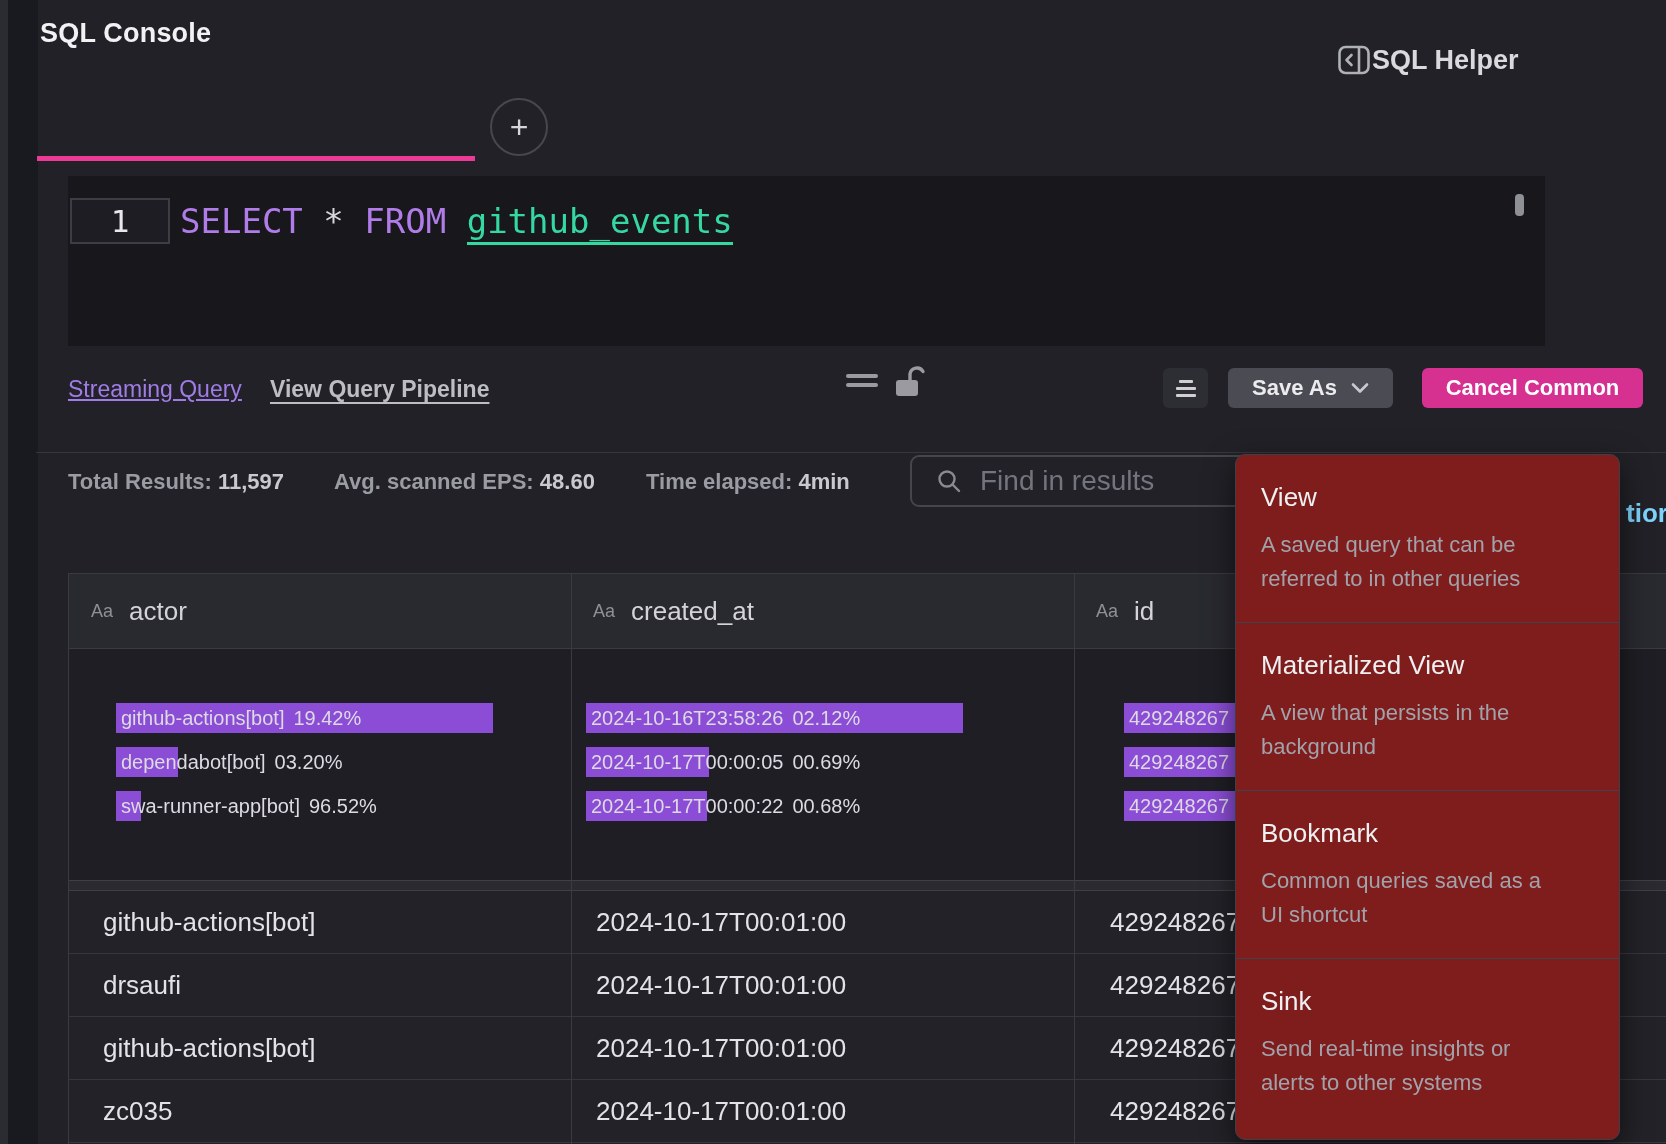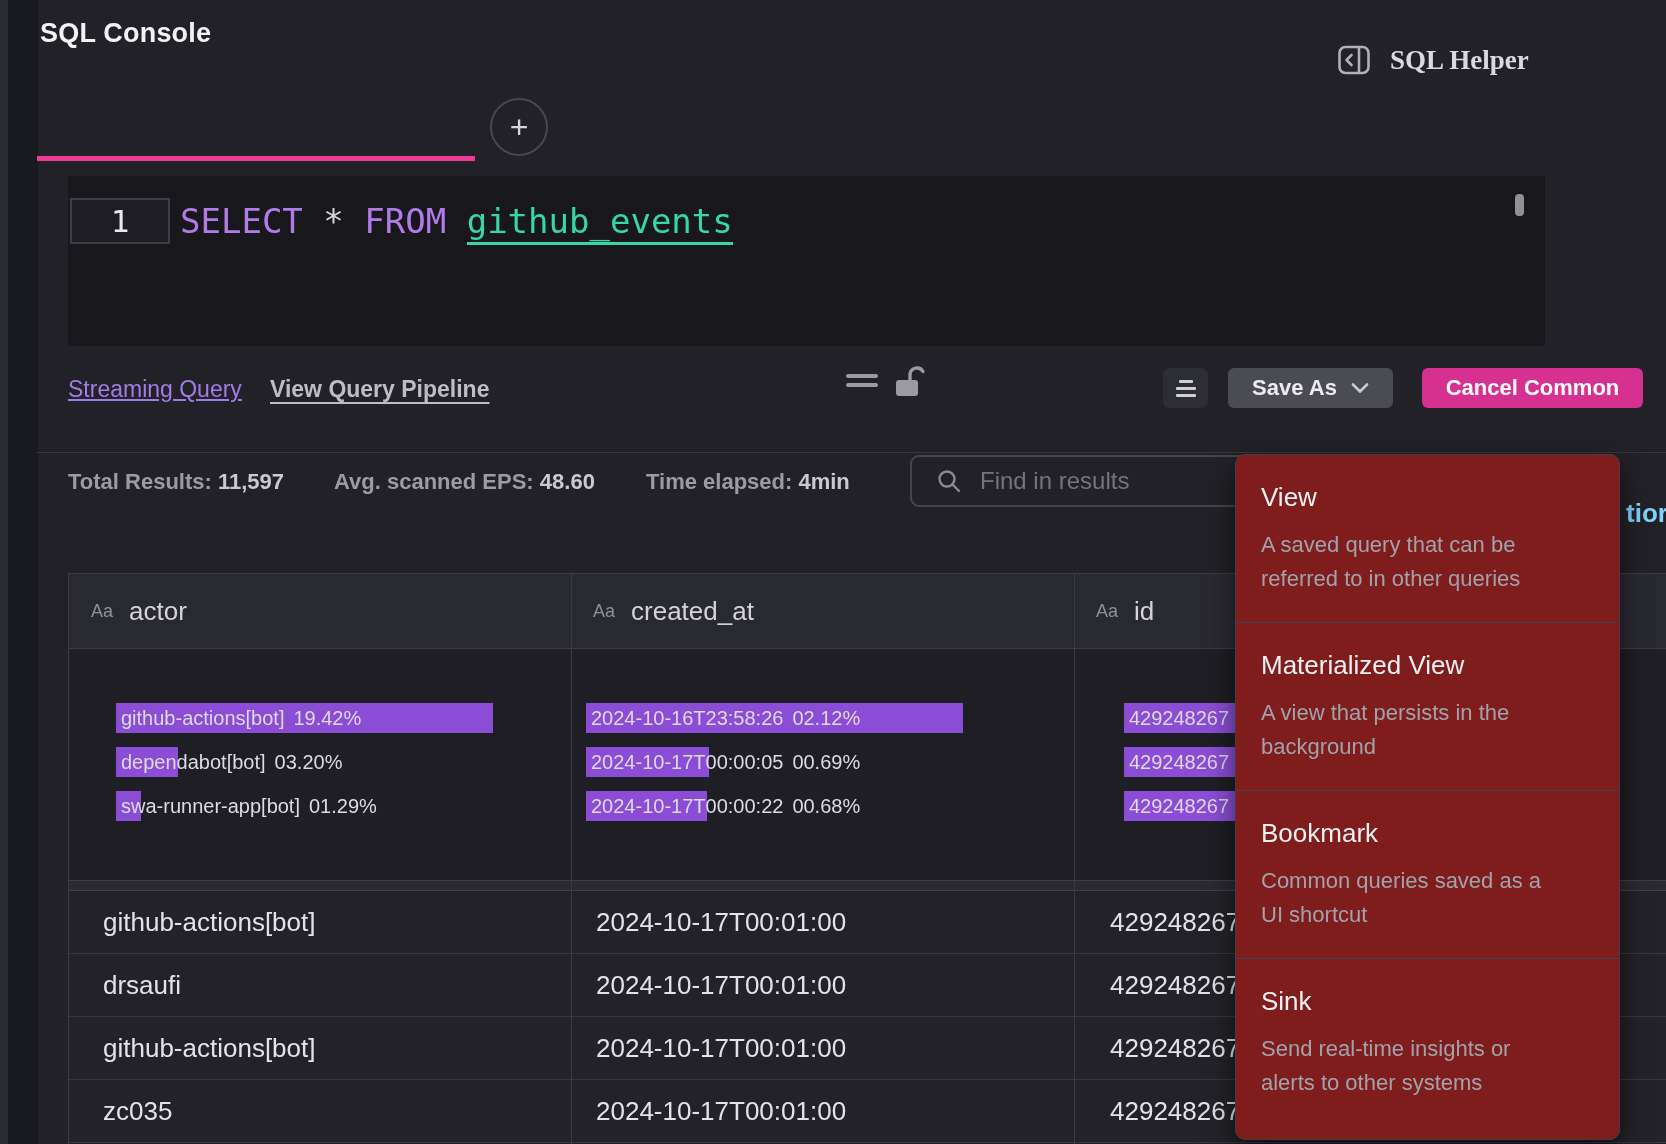--- a/index.html
+++ b/index.html
@@ -7,21 +7,21 @@
     position:relative;width:1666px;height:1144px;overflow:hidden;
     background:#212127;
     font-family:"Liberation Sans", sans-serif;
     -webkit-font-smoothing:antialiased;
   }
   .left-strip{position:absolute;left:0;top:0;width:8px;height:1144px;background:#2b2b32;}
   .left-gutter{position:absolute;left:8px;top:0;width:30px;height:1144px;background:#191920;}
 
   
   .page-title{position:absolute;left:40px;top:18px;font-size:27px;font-weight:bold;color:#f2f2f4;letter-spacing:.2px;}
-  .sql-helper{position:absolute;left:1336px;top:42px;display:flex;align-items:center;gap:18px;cursor:pointer;font-family:Liberation Serif, serif;}
+  .sql-helper{position:absolute;left:1336px;top:42px;display:flex;align-items:center;cursor:pointer;}
   .sql-helper .lbl{font-size:27px;font-weight:600;color:#d9d9de;}
 
   
   .tab{position:absolute;left:37px;top:90px;width:438px;height:71px;background:#27272d;}
   .tab .dot{position:absolute;left:26px;top:29px;width:14px;height:14px;border-radius:50%;background:#1fc39e;}
   .tab .tab-label{position:absolute;left:63px;top:20px;font-size:26px;color:#8b8b93;}
   .tab .close{position:absolute;left:386px;top:19px;font-size:23px;color:#c9c9cd;}
   .tab-underline{position:absolute;left:37px;top:156px;width:438px;height:5px;background:#ec3a96;}
   .add-tab{position:absolute;left:490px;top:98px;width:58px;height:58px;border:2px solid #47474f;border-radius:50%;
     color:#d6d6da;font-size:32px;line-height:54px;text-align:center;font-weight:300;box-sizing:border-box;}
@@ -49,21 +49,21 @@
   .cancel-btn{position:absolute;left:1422px;top:368px;width:221px;height:40px;background:#d63091;border-radius:6px;display:flex;align-items:center;justify-content:center;cursor:pointer;}
   .cancel-btn .lbl{font-size:22px;font-weight:700;color:#ffffff;}
 
   .hdivider{position:absolute;left:36px;top:452px;width:1630px;height:1px;background:#36363c;}
 
   
   .stats{position:absolute;top:469px;font-size:22px;font-weight:600;color:#9b9ba3;}
   .stats .val{color:#c9c9cf;}
   .st1{left:68px;} .st2{left:334px;} .st3{left:646px;}
   .search-box{position:absolute;left:910px;top:455px;width:675px;height:52px;border:2px solid #45454d;border-radius:9px;box-sizing:border-box;display:flex;align-items:center;gap:18px;padding-left:24px;background:transparent;}
-  .search-box .ph{font-size:24px;color:#74747e;}
+  .search-box .ph{font-size:28px;color:#74747e;}
   .right-frag{position:absolute;left:1626px;top:498px;width:40px;height:30px;overflow:hidden;font-size:26px;font-weight:700;color:#7dd3fc;white-space:nowrap;}
 
   
   .rtable{position:absolute;left:68px;top:573px;width:1598px;height:571px;overflow:hidden;border-left:1px solid #3a3a41;border-top:1px solid #3a3a41;box-sizing:border-box;}
   .thead{position:relative;height:75px;background:#292930;border-bottom:1px solid #3a3a41;box-sizing:border-box;}
   .th{position:absolute;top:0;height:100%;display:flex;align-items:center;gap:16px;padding-left:22px;box-sizing:border-box;}
   .th .aa{font-size:18px;color:#8f8f97;}
   .th .clabel{font-size:26px;color:#d3d3d8;}
   .col-sep{position:absolute;top:0;width:1px;height:571px;background:#3a3a41;z-index:3;}
   .histo-row{position:relative;height:231px;background:#1e1e24;}
@@ -189,21 +189,21 @@
         <div class="hline">
           <span class="hbar" style="width:377px"></span>
           <span class="htext"><span>github-actions[bot]</span><span class="pct">19.42%</span></span>
         </div>
         <div class="hline">
           <span class="hbar" style="width:62px"></span>
           <span class="htext"><span>dependabot[bot]</span><span class="pct">03.20%</span></span>
         </div>
         <div class="hline">
           <span class="hbar" style="width:25px"></span>
-          <span class="htext"><span>swa-runner-app[bot]</span><span class="pct">01.29%</span></span>
+          <span class="htext"><span>swa-runner-app[bot]</span><span class="pct">96.52%</span></span>
         </div>
       </div>
       <div class="hcol" style="left:517px;width:450px">
         <div class="hline">
           <span class="hbar" style="width:377px"></span>
           <span class="htext"><span>2024-10-16T23:58:26</span><span class="pct">02.12%</span></span>
         </div>
         <div class="hline">
           <span class="hbar" style="width:123px"></span>
           <span class="htext"><span>2024-10-17T00:00:05</span><span class="pct">00.69%</span></span>

